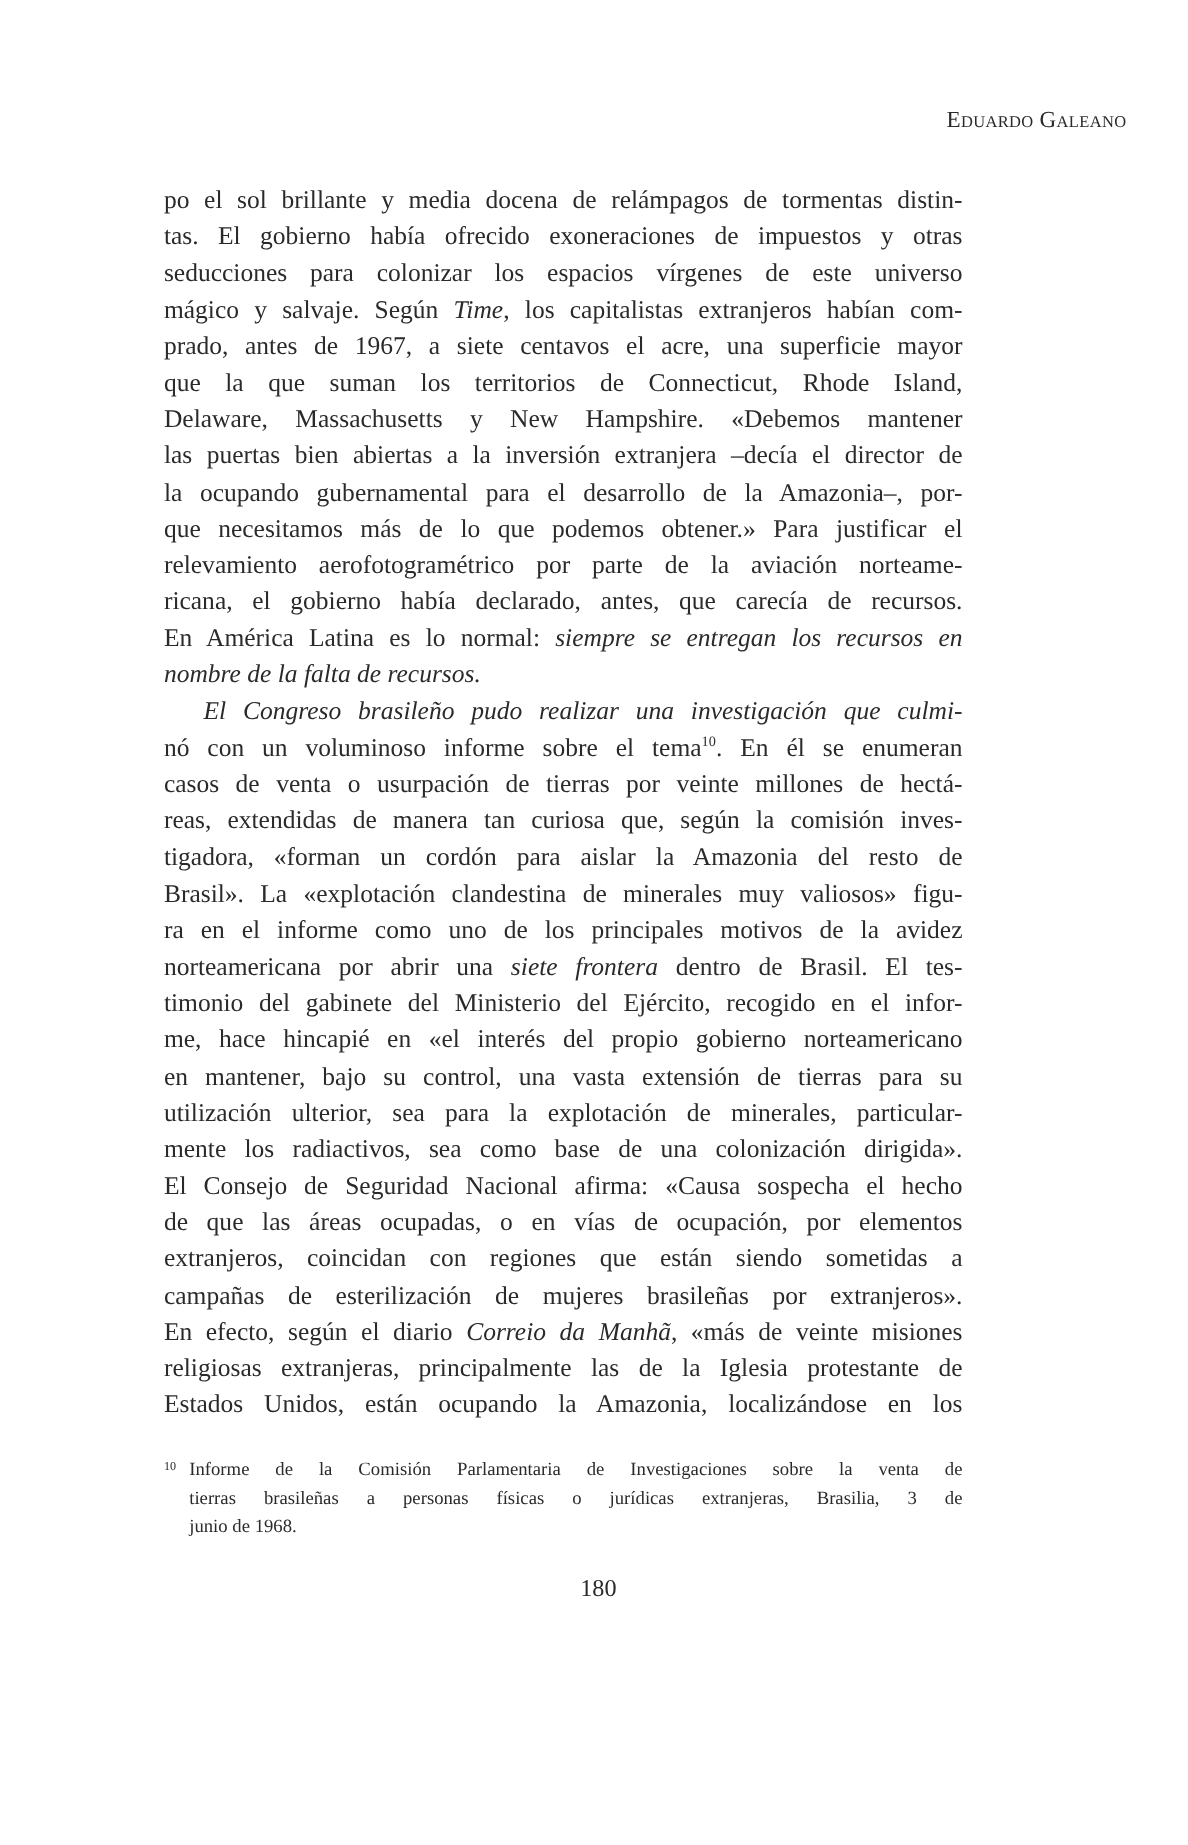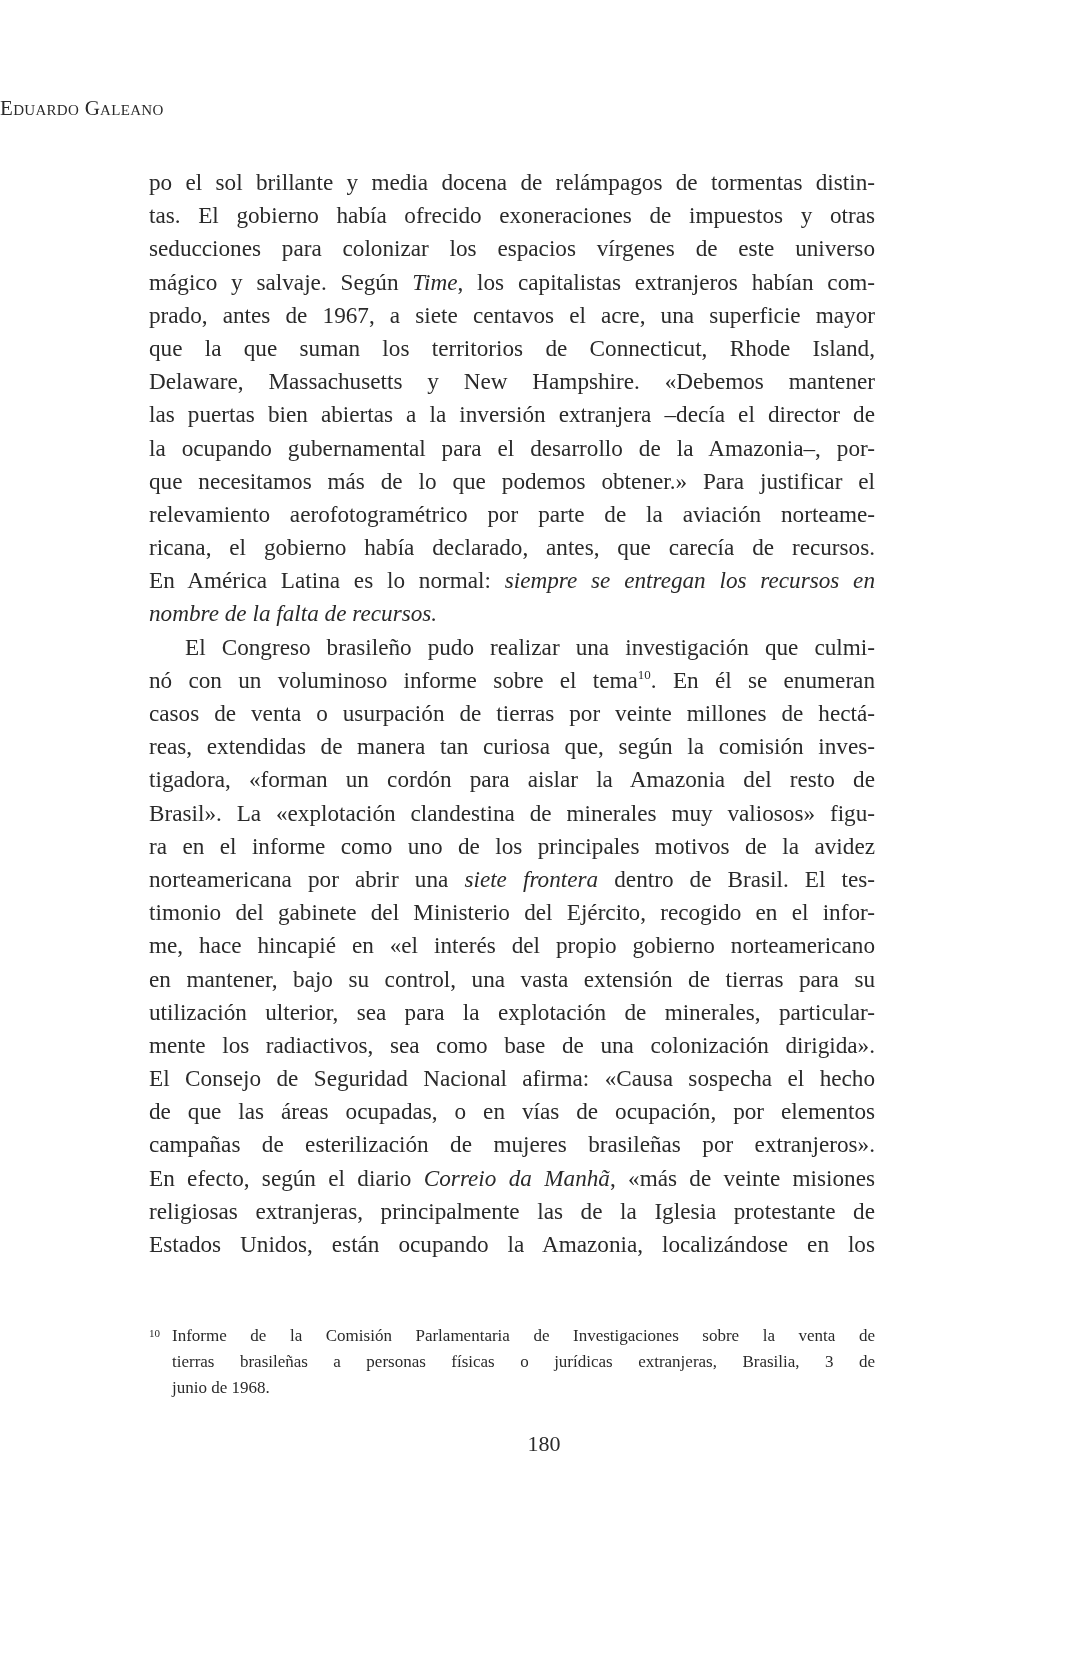--- a/index.html
+++ b/index.html
@@ -1,21 +1,21 @@
 <!DOCTYPE html>
 <html><head>
 <meta charset="utf-8">
 <style>
   html,body{margin:0;padding:0;background:#fff;}
   body{width:1080px;height:1677px;position:relative;overflow:hidden;font-family:"Liberation Serif","DejaVu Serif",serif;color:#2a2a2a;}
-  .header{position:absolute;top:96px;left:0;width:1024px;text-align:left;font-size:21px;letter-spacing:0.3px;font-variant:small-caps;}
+  .header{position:absolute;top:96px;left:0;width:1024px;text-align:right;font-size:21px;letter-spacing:0.3px;font-variant:small-caps;}
   .body{position:absolute;top:166px;left:149px;width:726px;font-size:23.2px;line-height:33.2px;}
   .line{display:block;text-align:justify;text-align-last:justify;white-space:nowrap;height:33.2px;}
   .line.last{text-align-last:left;}
-  .line.indent{padding-left:36px;}
+  .line.indent{padding-left:36px;font-style:italic;}
   .fn{position:absolute;top:1323px;left:149px;width:726px;font-size:17px;line-height:26px;}
   .fn-num{position:absolute;left:0;top:-3px;font-size:11px;}
   .fn-text{margin-left:23px;}
   .fn .line{height:26px;}
   .pagenum{position:absolute;top:1431px;left:0;width:1024px;text-align:center;font-size:22px;padding-left:32px;}
   sup{font-size:13px;vertical-align:super;line-height:0;}
 </style>
 </head>
 <body>
 
@@ -44,20 +44,21 @@
   <span class="line">Brasil». La «explotación clandestina de minerales muy valiosos» figu-</span>
   <span class="line">ra en el informe como uno de los principales motivos de la avidez</span>
   <span class="line"><span>norteamericana por abrir una </span><i>siete frontera</i><span> dentro de Brasil. El tes-</span></span>
   <span class="line">timonio del gabinete del Ministerio del Ejército, recogido en el infor-</span>
   <span class="line">me, hace hincapié en «el interés del propio gobierno norteamericano</span>
   <span class="line">en mantener, bajo su control, una vasta extensión de tierras para su</span>
   <span class="line">utilización ulterior, sea para la explotación de minerales, particular-</span>
   <span class="line">mente los radiactivos, sea como base de una colonización dirigida».</span>
   <span class="line">El Consejo de Seguridad Nacional afirma: «Causa sospecha el hecho</span>
   <span class="line">de que las áreas ocupadas, o en vías de ocupación, por elementos</span>
+  <span class="line">extranjeros, coincidan con regiones que están siendo sometidas a</span>
   <span class="line">campañas de esterilización de mujeres brasileñas por extranjeros».</span>
   <span class="line"><span>En efecto, según el diario </span><i>Correio da Manhã</i><span>, «más de veinte misiones</span></span>
   <span class="line">religiosas extranjeras, principalmente las de la Iglesia protestante de</span>
   <span class="line">Estados Unidos, están ocupando la Amazonia, localizándose en los</span>
 </div>
 
 <div class="fn">
   <span class="fn-num">10</span>
   <div class="fn-text">
     <span class="line">Informe de la Comisión Parlamentaria de Investigaciones sobre la venta de</span>

